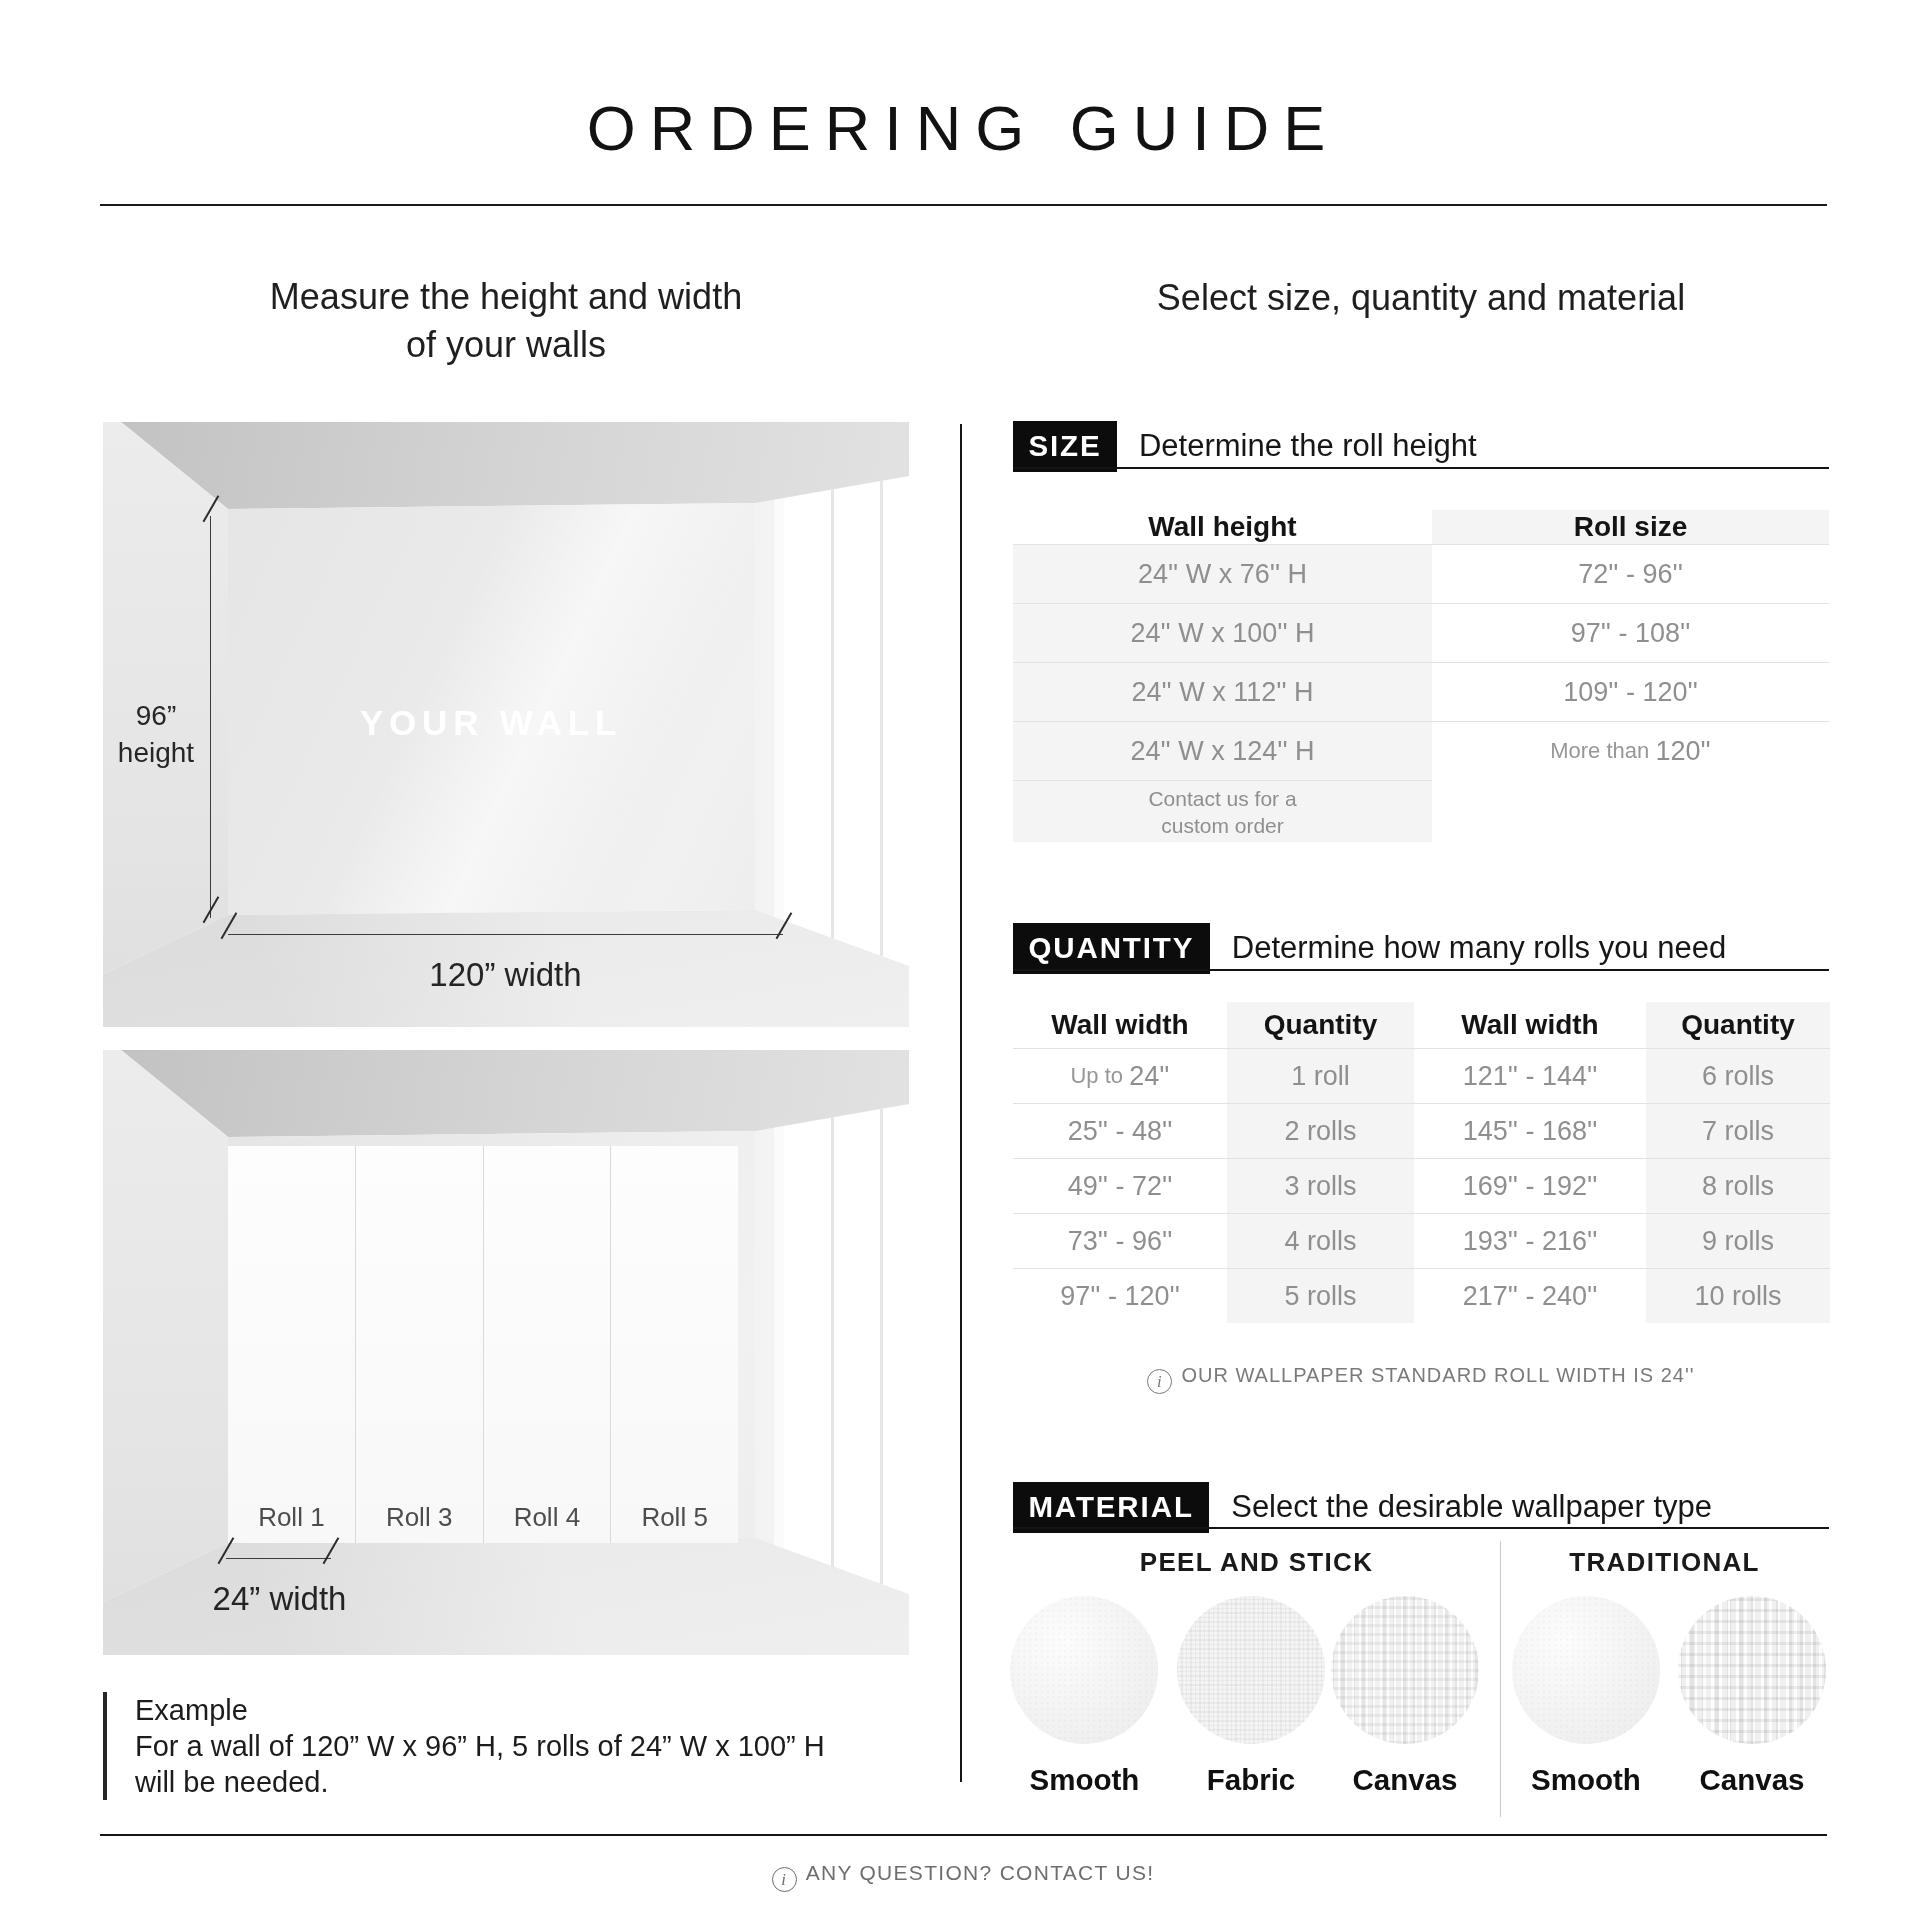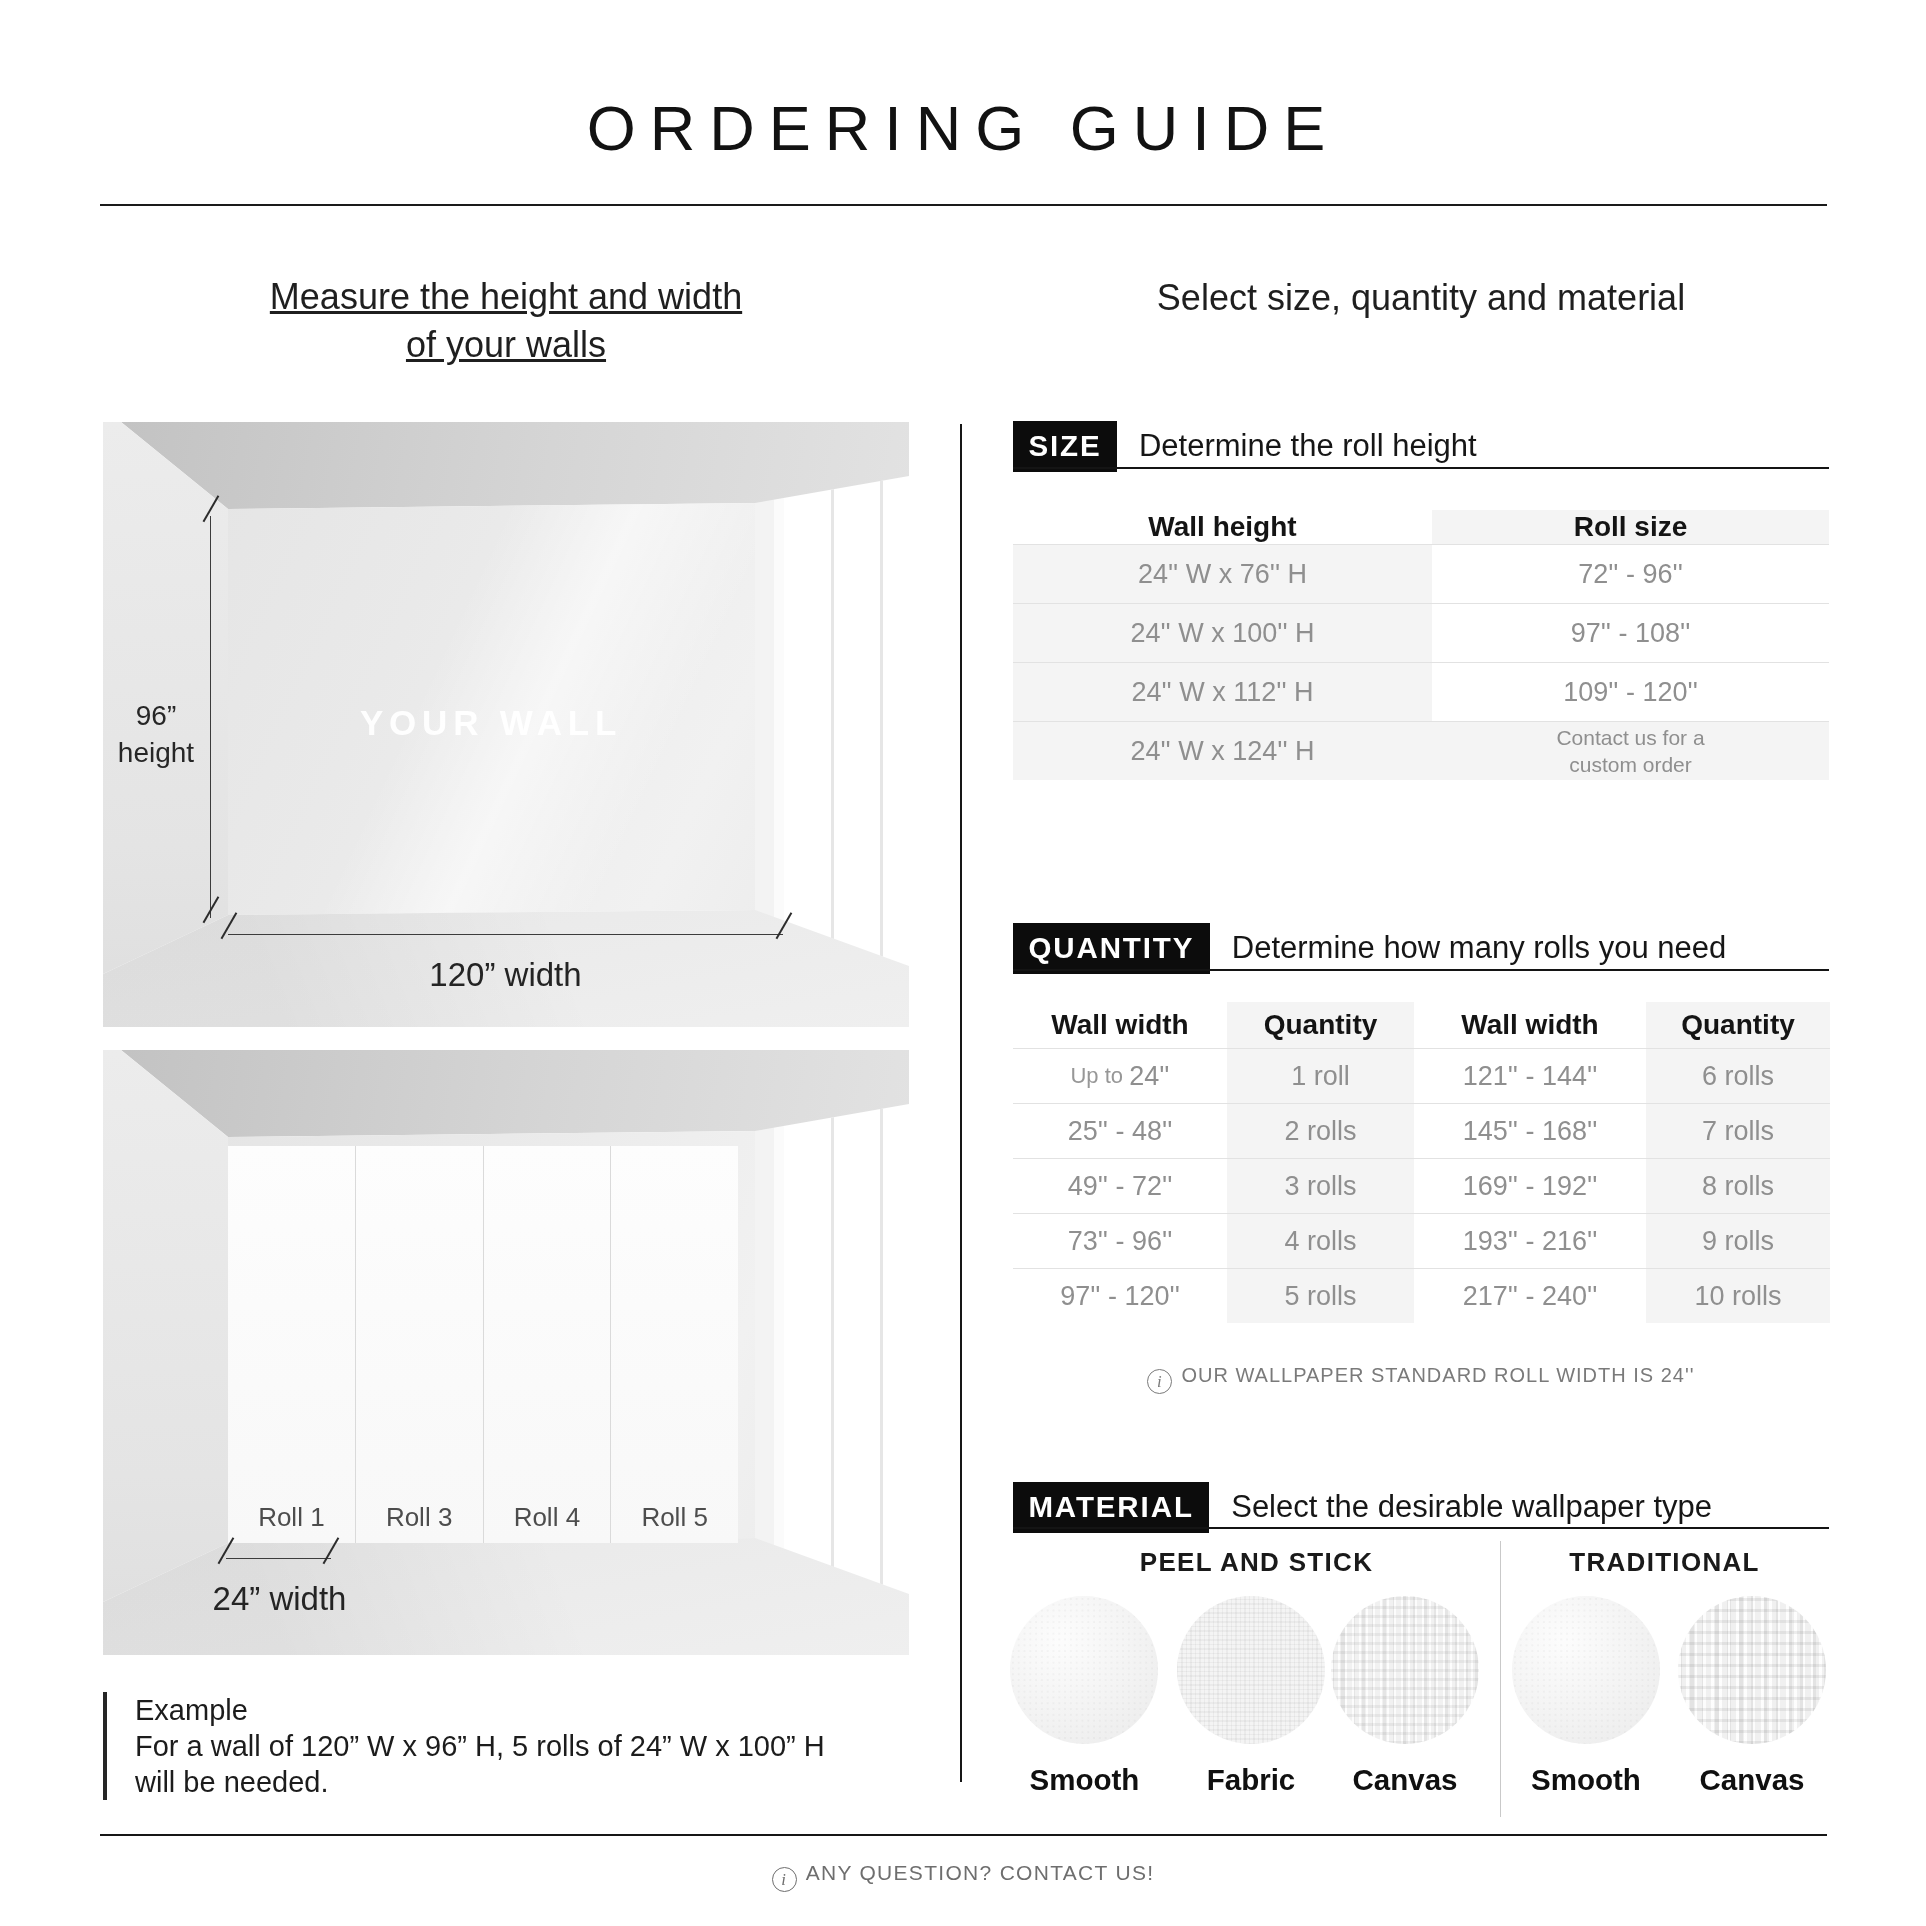--- a/index.html
+++ b/index.html
@@ -7,21 +7,21 @@
         font-family:"Liberation Sans", sans-serif;color:#1a1a1a;}
 
   
   .title{position:absolute;top:59px;left:0;width:100%;text-align:center;
          font-size:63px;letter-spacing:14px;font-weight:500;color:#121212;margin-top:33px;}
   .hr-top{position:absolute;top:204px;left:100px;width:1727px;height:1.9px;background:#1a1a1a;}
   .hr-bottom{position:absolute;top:1834px;left:100px;width:1727px;height:1.9px;background:#161616;}
 
   
   .left-heading{position:absolute;left:103px;top:273px;width:806px;text-align:center;
-                font-size:36px;line-height:48px;font-weight:500;color:#1f1f1f;text-decoration:underline;}
+                font-size:36px;line-height:48px;font-weight:500;color:#1f1f1f;}
   .room{position:absolute;left:103px;width:806px;overflow:hidden;background:#fff;}
   .room1{top:422px;height:605px;}
   .room2{top:1050px;height:608px;}
   .ceiling{position:absolute;left:0;top:0;width:806px;height:103px;
            background:linear-gradient(100deg,#c2c2c2,#d5d5d5 55%,#e2e2e2);
            clip-path:polygon(18px 0,806px 0,806px 77px,652px 81px,125px 87px);}
   .wall-left{position:absolute;left:0;top:0;width:141px;height:100%;
            background:linear-gradient(180deg,#ececec,#e4e4e4 70%,#dedede);
            clip-path:polygon(0 0,18px 0,125px 87px,125px 493px,0 552px);}
   .wall-back{position:absolute;left:0;top:0;width:706px;height:100%;
@@ -224,20 +224,24 @@
         <span>97'' - 108''</span>
       </div>
       <div class="cell val gray bt">24'' W x 112'' H</div>
 
       <div class="cell val bt">
         <span class="pre"></span>
         <span>109'' - 120''</span>
       </div>
       <div class="cell val gray bt">24'' W x 124'' H</div>
 
+      <div class="cell val bt">
+        <span class="pre">More than </span>
+        <span>120''</span>
+      </div>
       <div class="cell gray bt">
         <span class="two-line">
           <span style="display:block">Contact us for a</span>
           <span style="display:block">custom order</span>
         </span>
       </div>
     </div>
 
     <div class="section-head" style="top:923px;">
       <span class="badge">QUANTITY</span>

